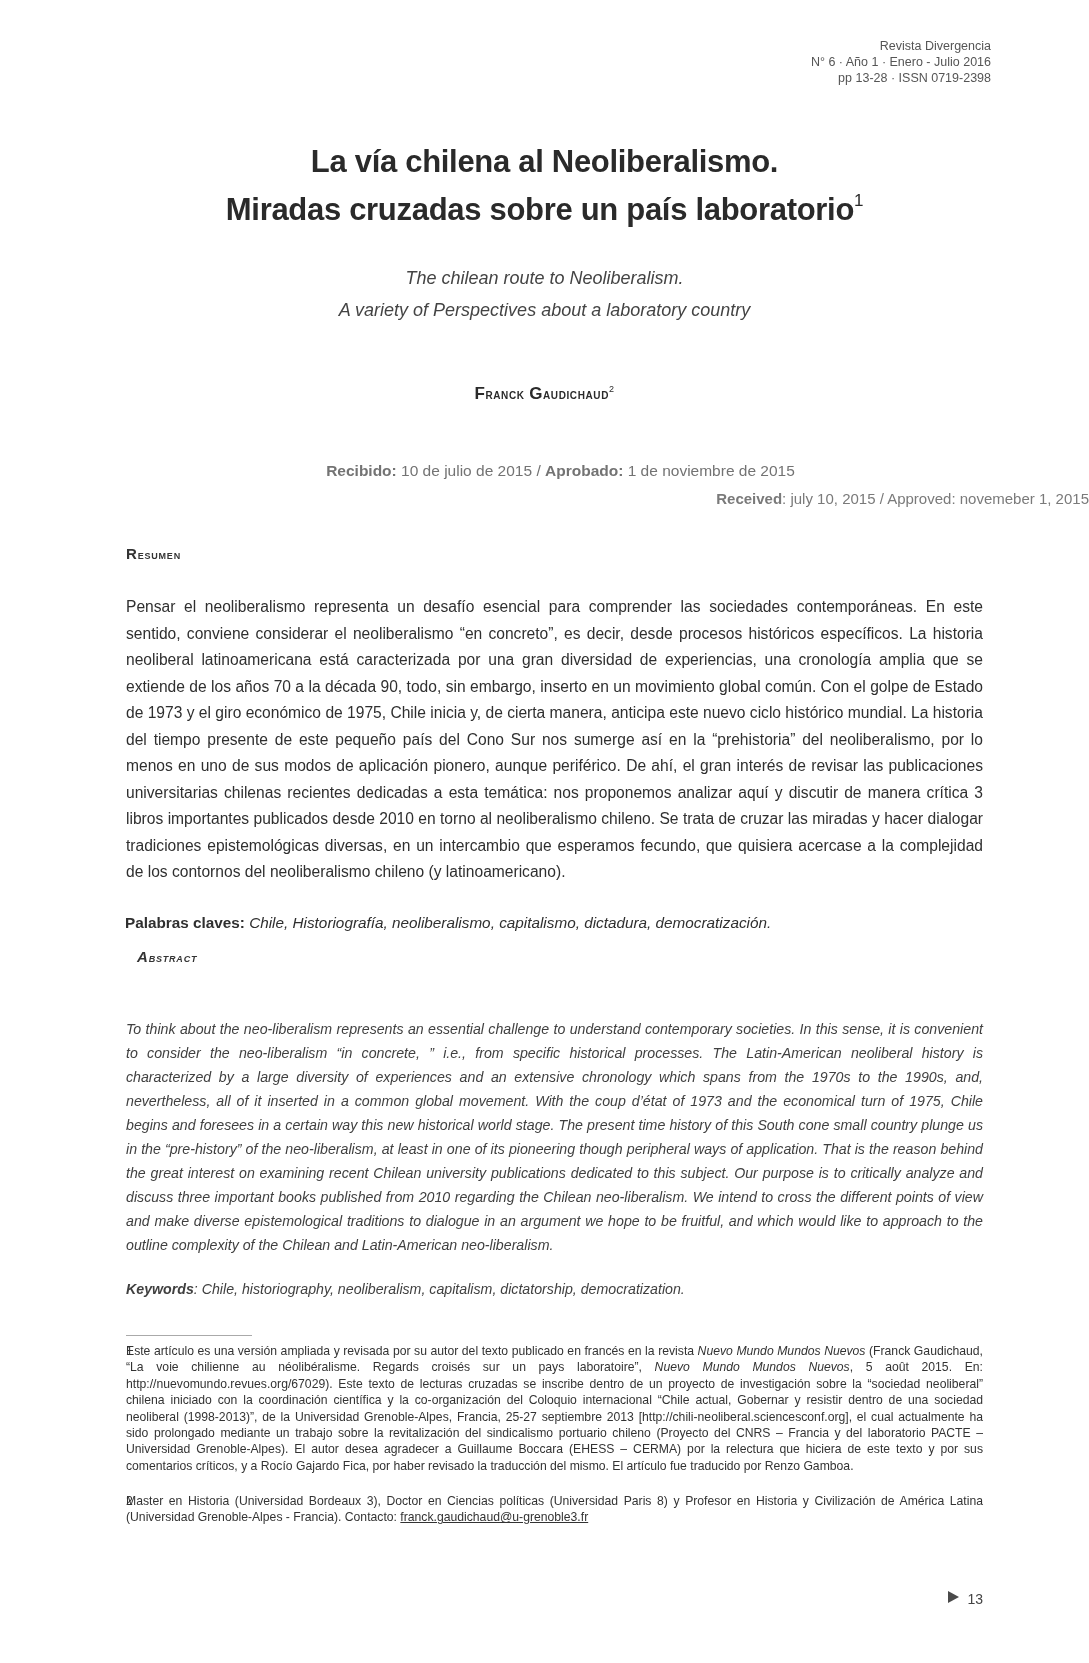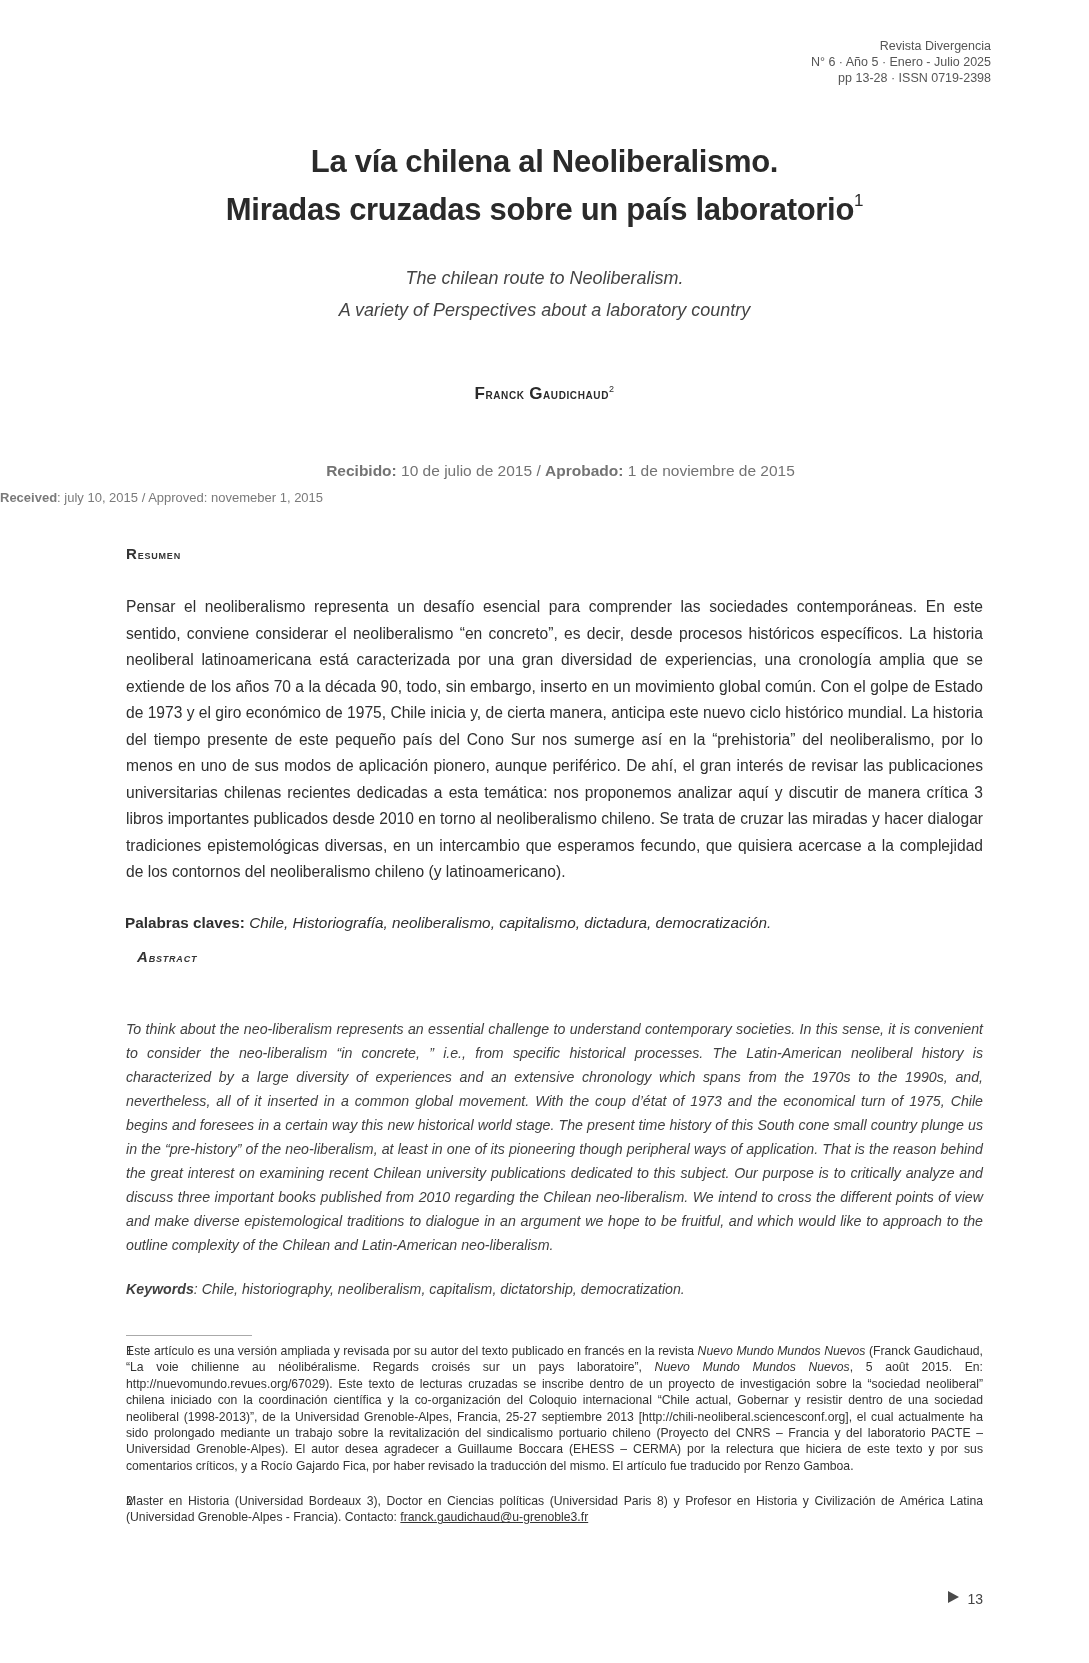--- a/index.html
+++ b/index.html
@@ -17,22 +17,22 @@
   .subtitle { position: absolute; left: 0; width: 1089px; top: 262px; text-align: center;
               font-size: 18px; font-style: italic; line-height: 32px; color: #444; }
 
   .author { position: absolute; left: 0; width: 1089px; top: 384px; text-align: center;
             font-size: 14.5px; font-weight: bold; font-variant: small-caps; letter-spacing: 0.6px; color: #2a2a2a; }
   .author .cap { font-size: 17px; }
   .author sup { font-size: 9px; font-weight: normal; vertical-align: 7px; line-height: 0; }
 
   .dates { position: absolute; left: 16px; width: 1089px; top: 462px; text-align: center;
            font-size: 15.5px; color: #737373; }
-  .dates-en { position: absolute; left: 0; width: 1089px; top: 490px; text-align: left;
-              font-size: 13px; color: #7a7a7a; }
+  .dates-en { position: absolute; left: 0; width: 1089px; top: 490px; text-align: right;
+              font-size: 15px; color: #7a7a7a; }
   b { font-weight: bold; }
 
   .section-head { position: absolute; left: 126px; font-size: 13px; font-weight: bold;
                   font-variant: small-caps; letter-spacing: 0.8px; color: #333; }
   .section-head .cap { font-size: 15px; }
 
   .body-es { position: absolute; left: 126px; width: 857px; top: 594px;
              font-size: 15.6px; line-height: 26.5px; text-align: justify; color: #2f2f2f; }
   .kw-es { position: absolute; left: 125px; width: 857px; top: 914px; font-size: 15.3px; color: #2f2f2f; }
   .kw-es .v { font-style: italic; }
@@ -53,21 +53,21 @@
   .tri { width: 0; height: 0; border-top: 6px solid transparent; border-bottom: 6px solid transparent;
          border-left: 11px solid #4a4a4a; }
 </style>
 </head>
 <body>
 
 <div class="page">
 
   <div class="journal">
     <div>Revista Divergencia</div>
-    <div>N° 6 · Año 5 · Enero - Julio 2025</div>
+    <div>N° 6 · Año 1 · Enero - Julio 2016</div>
     <div>pp 13-28 · ISSN 0719-2398</div>
   </div>
 
   <div class="title">
     <div>La vía chilena al Neoliberalismo.</div>
     <div><span>Miradas cruzadas sobre un país laboratorio</span><sup>1</sup></div>
   </div>
 
   <div class="subtitle">
     <div>The chilean route to Neoliberalism.</div>

